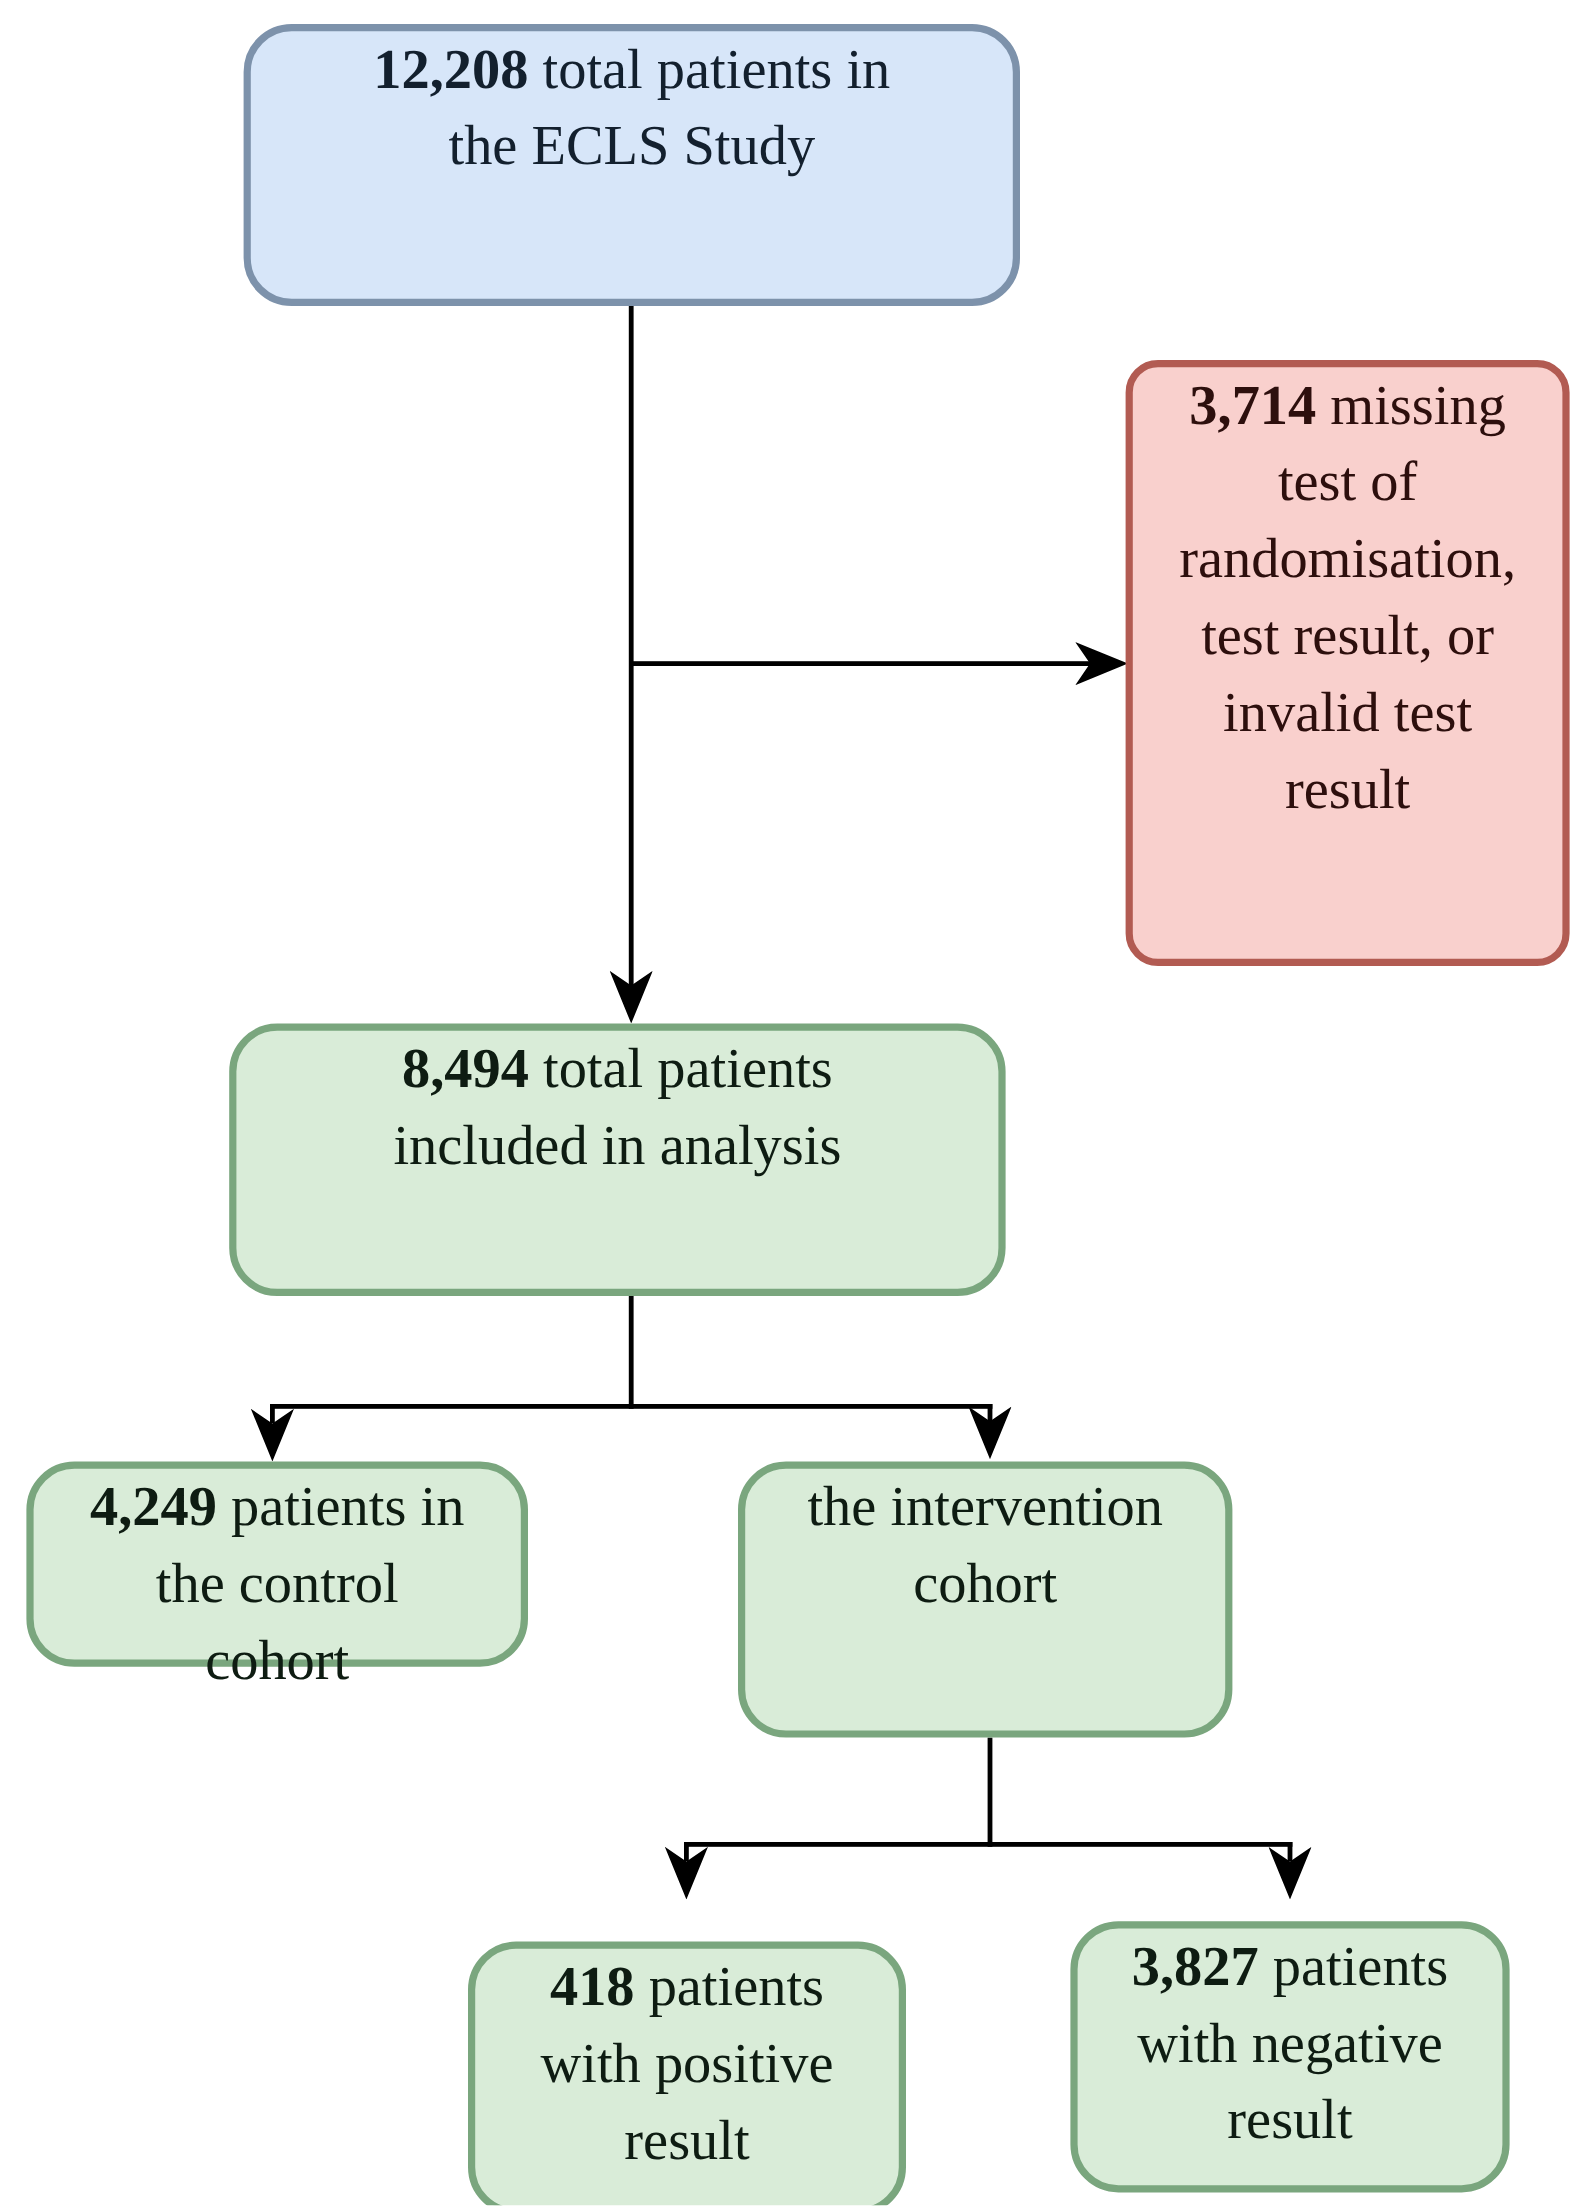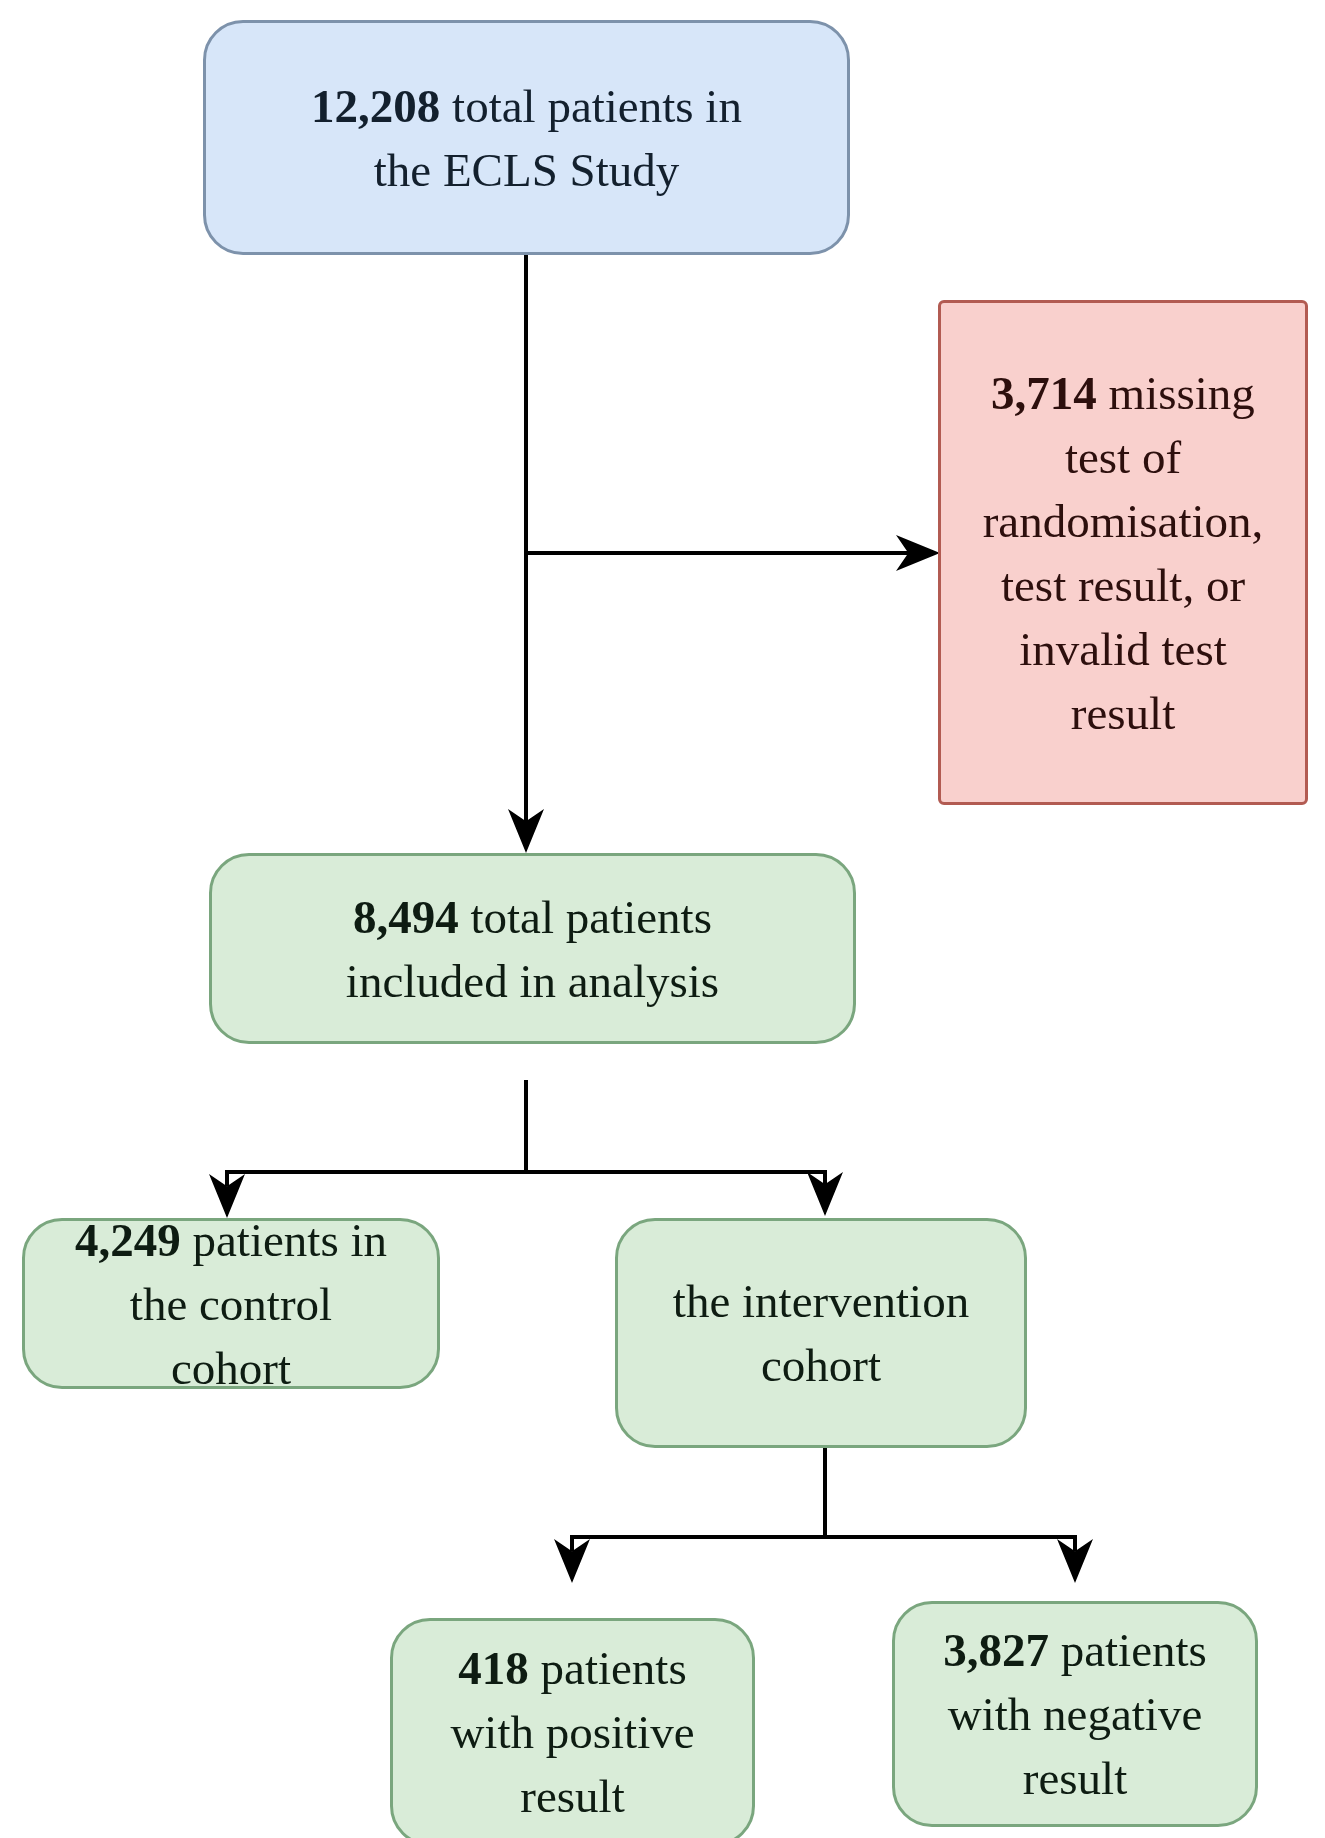--- a/index.html
+++ b/index.html
@@ -6,31 +6,31 @@
   #canvas{
     position:relative;
     width:1325px;height:1838px;
     background:var(--canvas-bg,#ffffff);
     font-family:"Liberation Serif","DejaVu Serif",serif;
     overflow:hidden;
   }
   .box{
     position:absolute;
     box-sizing:border-box;
-    display:flex;align-items:center;justify-content:center;
+    display:flex;align-items:flex-start;justify-content:center;
     text-align:center;
     border-radius:40px;
-    border:3px solid #0f172a;
+    border:6px solid #0f172a;
     font-size:47px;line-height:64px;color:var(--text-dark,#101010);
   }
   .box .txt{width:100%;}
   .box b{font-weight:700;}
   .box.blue{background:var(--blue-fill,#d7e6f9);border-color:var(--blue-border,#7d92ab);color:var(--blue-text,#13202e);}
   .box.green{background:var(--green-fill,#d9ecd8);border-color:var(--green-border,#7aa67e);color:var(--green-text,#0e1c12);}
-  .box.red{background:var(--red-fill,#f9d0cd);border-color:var(--red-border,#b25b52);color:var(--red-text,#2d0f0d);border-radius:6px;}
+  .box.red{background:var(--red-fill,#f9d0cd);border-color:var(--red-border,#b25b52);color:var(--red-text,#2d0f0d);border-radius:27px;}
   .line{position:absolute;background:var(--line-color,#000000);}
   .arrow-down{
     position:absolute;width:36px;height:44px;background:var(--line-color,#000000);
     clip-path:polygon(50% 100%, 100% 0%, 50% 28%, 0% 0%);
   }
   .arrow-right{
     position:absolute;width:44px;height:36px;background:var(--line-color,#000000);
     clip-path:polygon(100% 50%, 0% 0%, 28% 50%, 0% 100%);
   }
 </style>
@@ -70,21 +70,21 @@
     <div class="txt">
       <div><b>3,714</b><span> missing</span></div>
       <div>test of</div>
       <div>randomisation,</div>
       <div>test result, or</div>
       <div>invalid test</div>
       <div>result</div>
     </div>
   </div>
 
-  <div class="box green" style="left:209px;top:853px;width:647px;height:191px;">
+  <div class="box green" style="left:191px;top:853px;width:647px;height:227px;">
     <div class="txt">
       <div><b>8,494</b><span> total patients</span></div>
       <div>included in analysis</div>
     </div>
   </div>
 
   <div class="box green" style="left:22px;top:1218px;width:418px;height:171px;">
     <div class="txt">
       <div><b>4,249</b><span> patients in</span></div>
       <div>the control</div>

